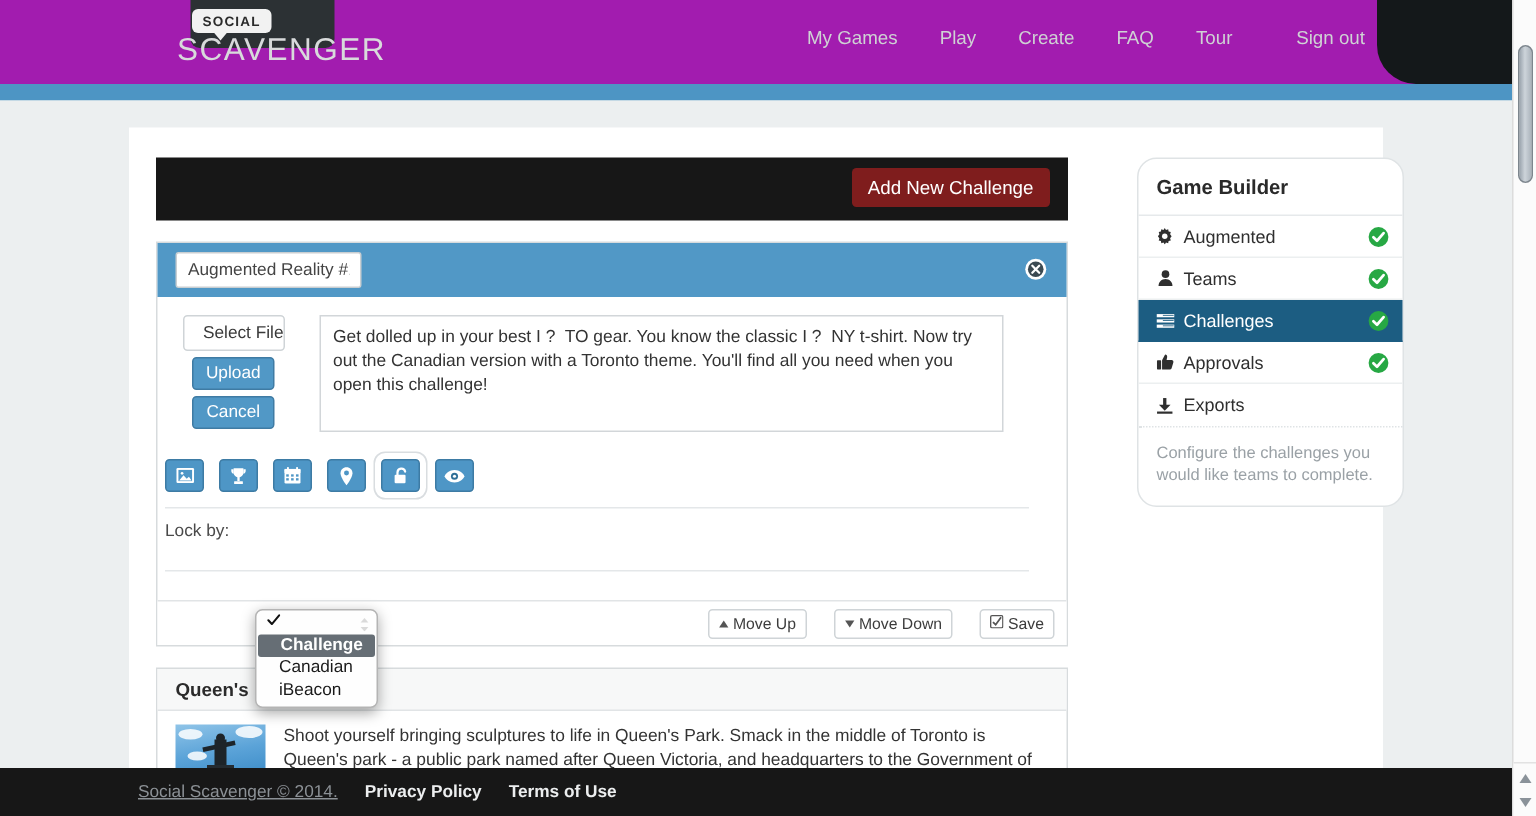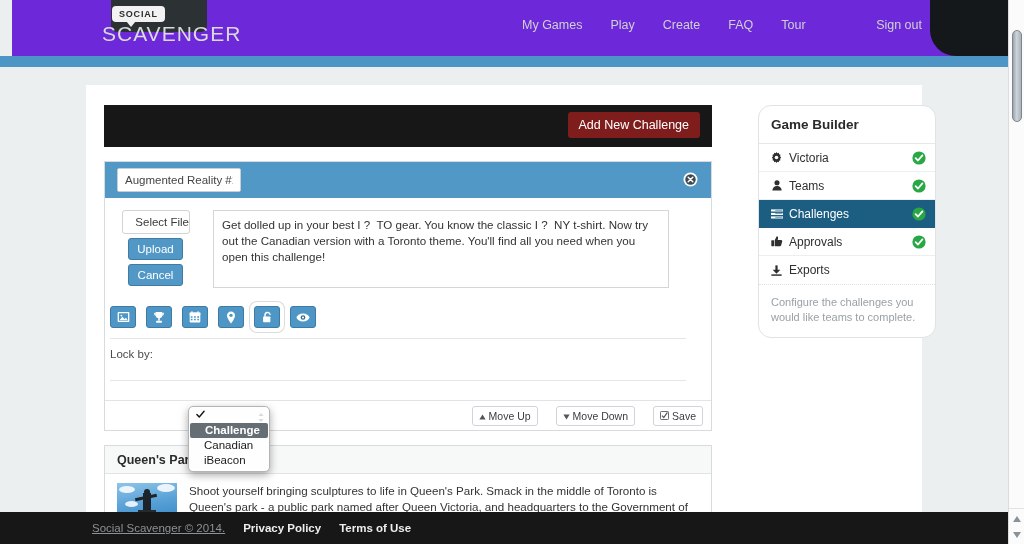--- a/index.html
+++ b/index.html
@@ -11,23 +11,24 @@
   }
   .viewport {
     position: relative;
     width: 1024px; height: 544px;
     background: #eceff0;
     overflow: hidden;
   }
 
   
   .navbar {
-    position: absolute; top: 0; left: 12px;
+    position: absolute; top: 0; left: 0;
     width: 1008px; height: 56px;
-    background: #6d28d9;
+    background: #a21caf;
+    padding-left: 28px;
   }
   .nav-inner {
     position: relative;
     width: 100%; height: 100%;
   }
   .logo-hover-box {
     position: absolute; left: 99px; top: -8px;
     width: 96px; height: 40px;
     background: #2c3134;
     border-radius: 6px;
@@ -260,21 +261,20 @@
     position: absolute;
     left: 170px; top: 339px;
     width: 82px;
     background: #fefefe;
     border: 1px solid #b4b4b4;
     border-radius: 5px;
     box-shadow: 0 3px 9px rgba(0,0,0,0.35);
     padding: 1px 0 3px 0;
     z-index: 40;
     font-family: "Liberation Sans", sans-serif;
-    margin-left: 18px;
   }
   .sel-check-row {
     height: 15px;
     position: relative;
     padding-left: 7px;
     font-size: 11px;
     color: #111;
     line-height: 15px;
   }
   .sel-spinner {
@@ -666,21 +666,21 @@
       <div class="sidebar">
         <div class="sb-head">Game Builder</div>
 
         <div class="sb-item">
           <span class="sb-ico">
             <svg width="11" height="11" viewBox="0 0 12 12">
               <path d="M6 0l.9 1.4 1.6-.5.3 1.6 1.6.4-.5 1.6L11 6l-1.1 1.5.5 1.6-1.6.4-.3 1.6-1.6-.5L6 12l-.9-1.4-1.6.5-.3-1.6-1.6-.4.5-1.6L1 6l1.1-1.5-.5-1.6 1.6-.4.3-1.6 1.6.5z" fill="#2f2f2f"></path>
               <circle cx="6" cy="6" r="2" fill="#ffffff"></circle>
             </svg>
           </span>
-          <span>Victoria</span>
+          <span>Augmented</span>
           <span class="sb-check">
             <svg width="14" height="14" viewBox="0 0 14 14">
               <circle cx="7" cy="7" r="6.6" fill="#27a844"></circle>
               <path d="M3.6 7.2 L6 9.5 L10.4 4.4" fill="none" stroke="#ffffff" stroke-width="1.8" stroke-linecap="round" stroke-linejoin="round"></path>
             </svg>
           </span>
         </div>
 
         <div class="sb-item">
           <span class="sb-ico">

